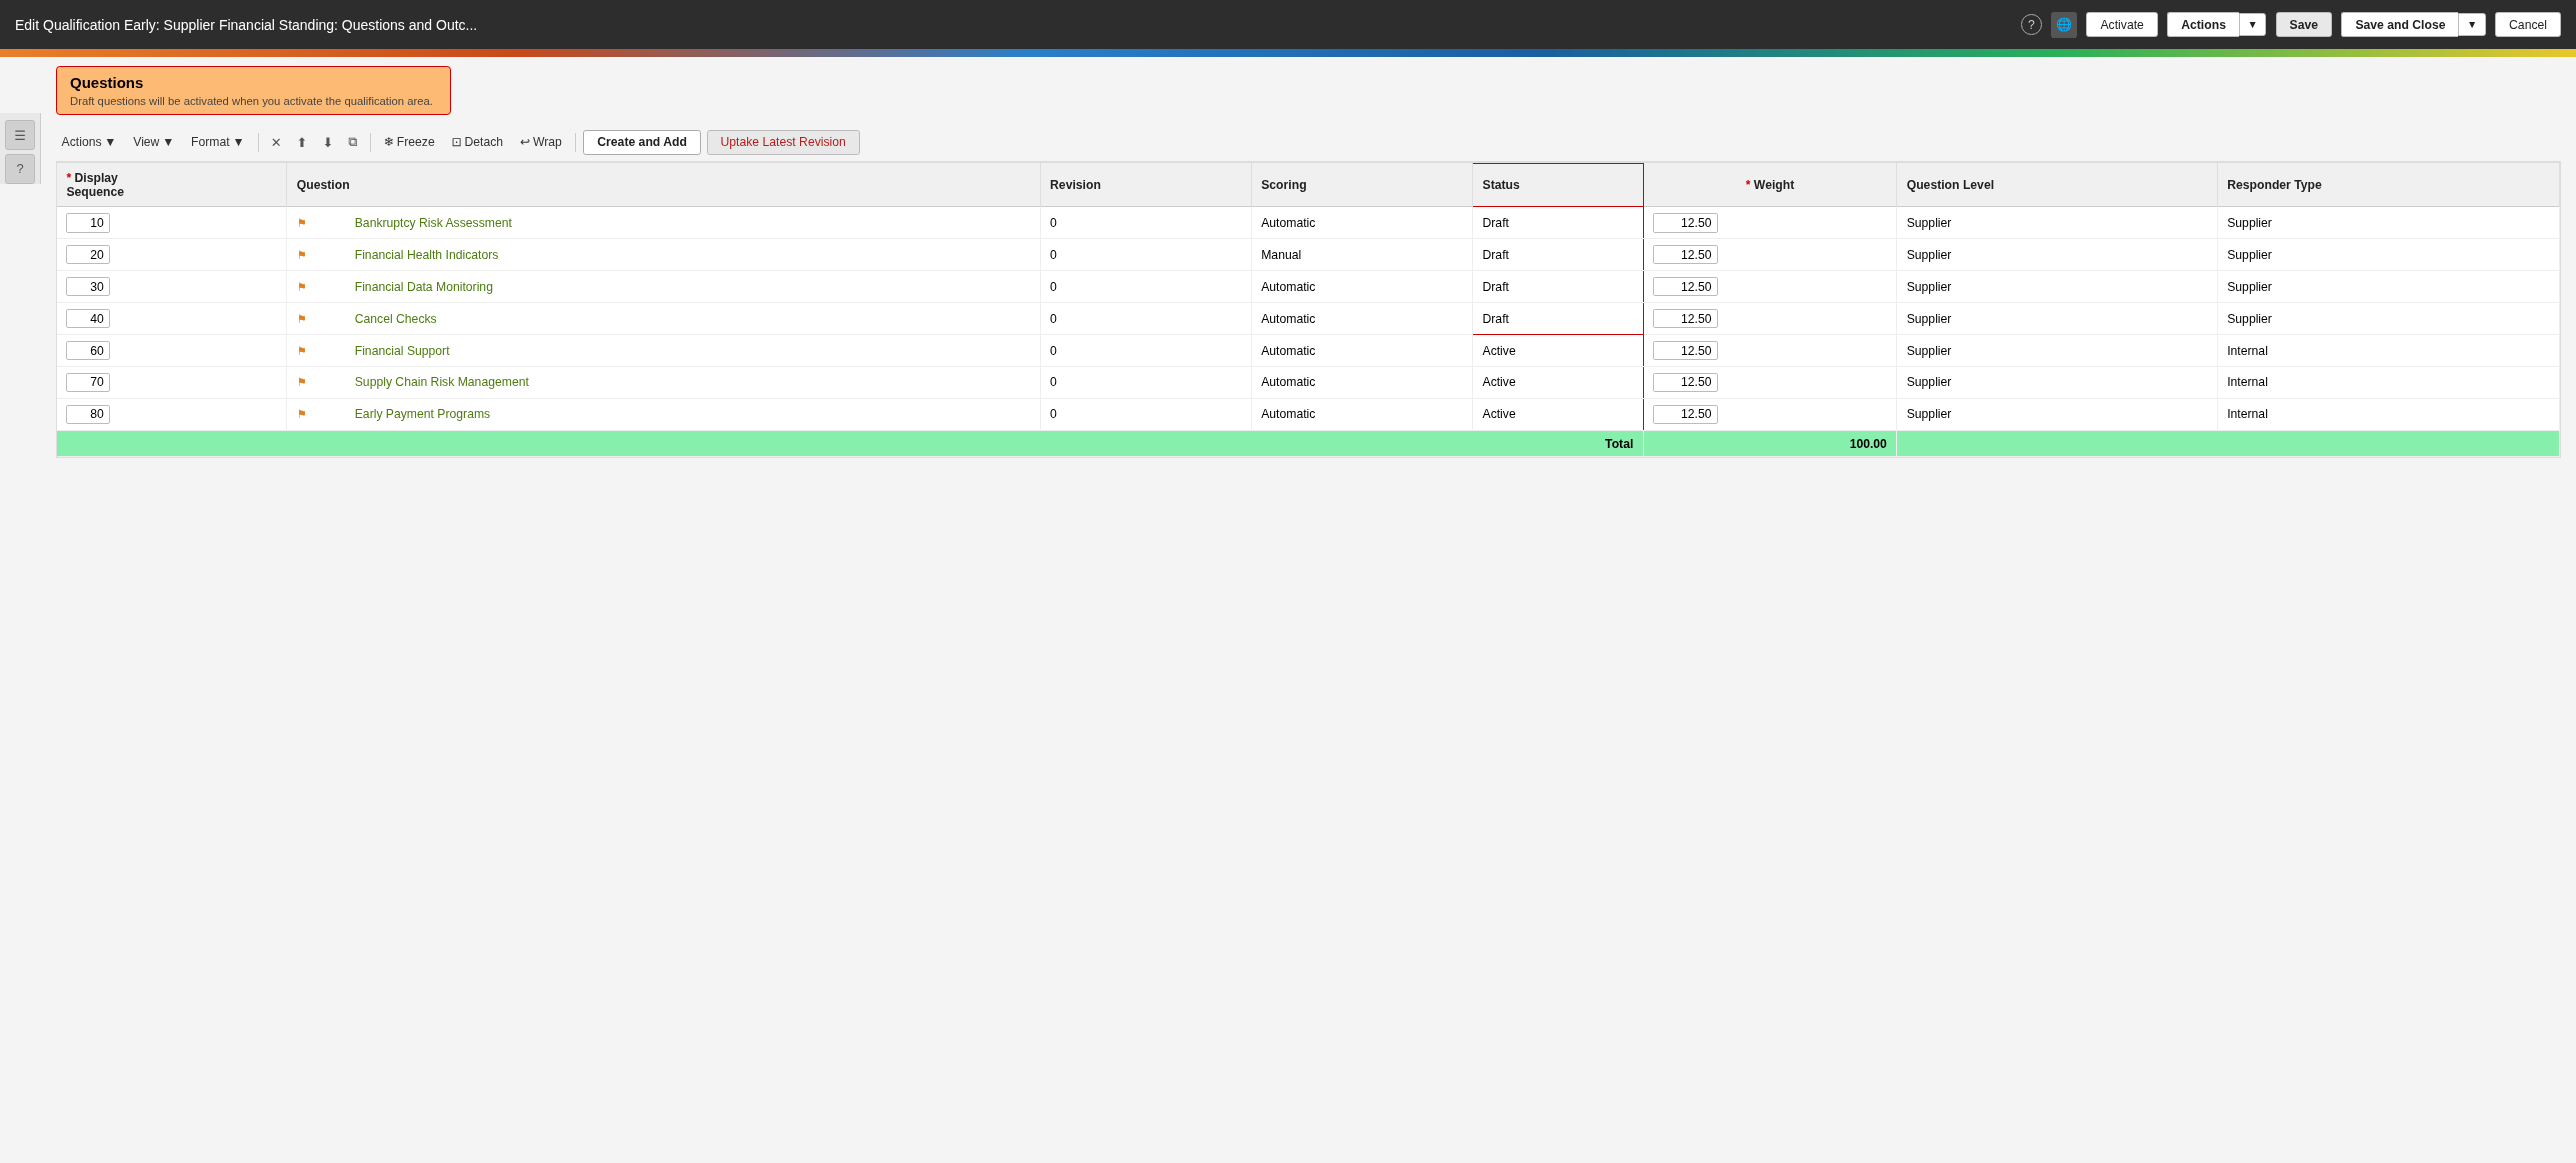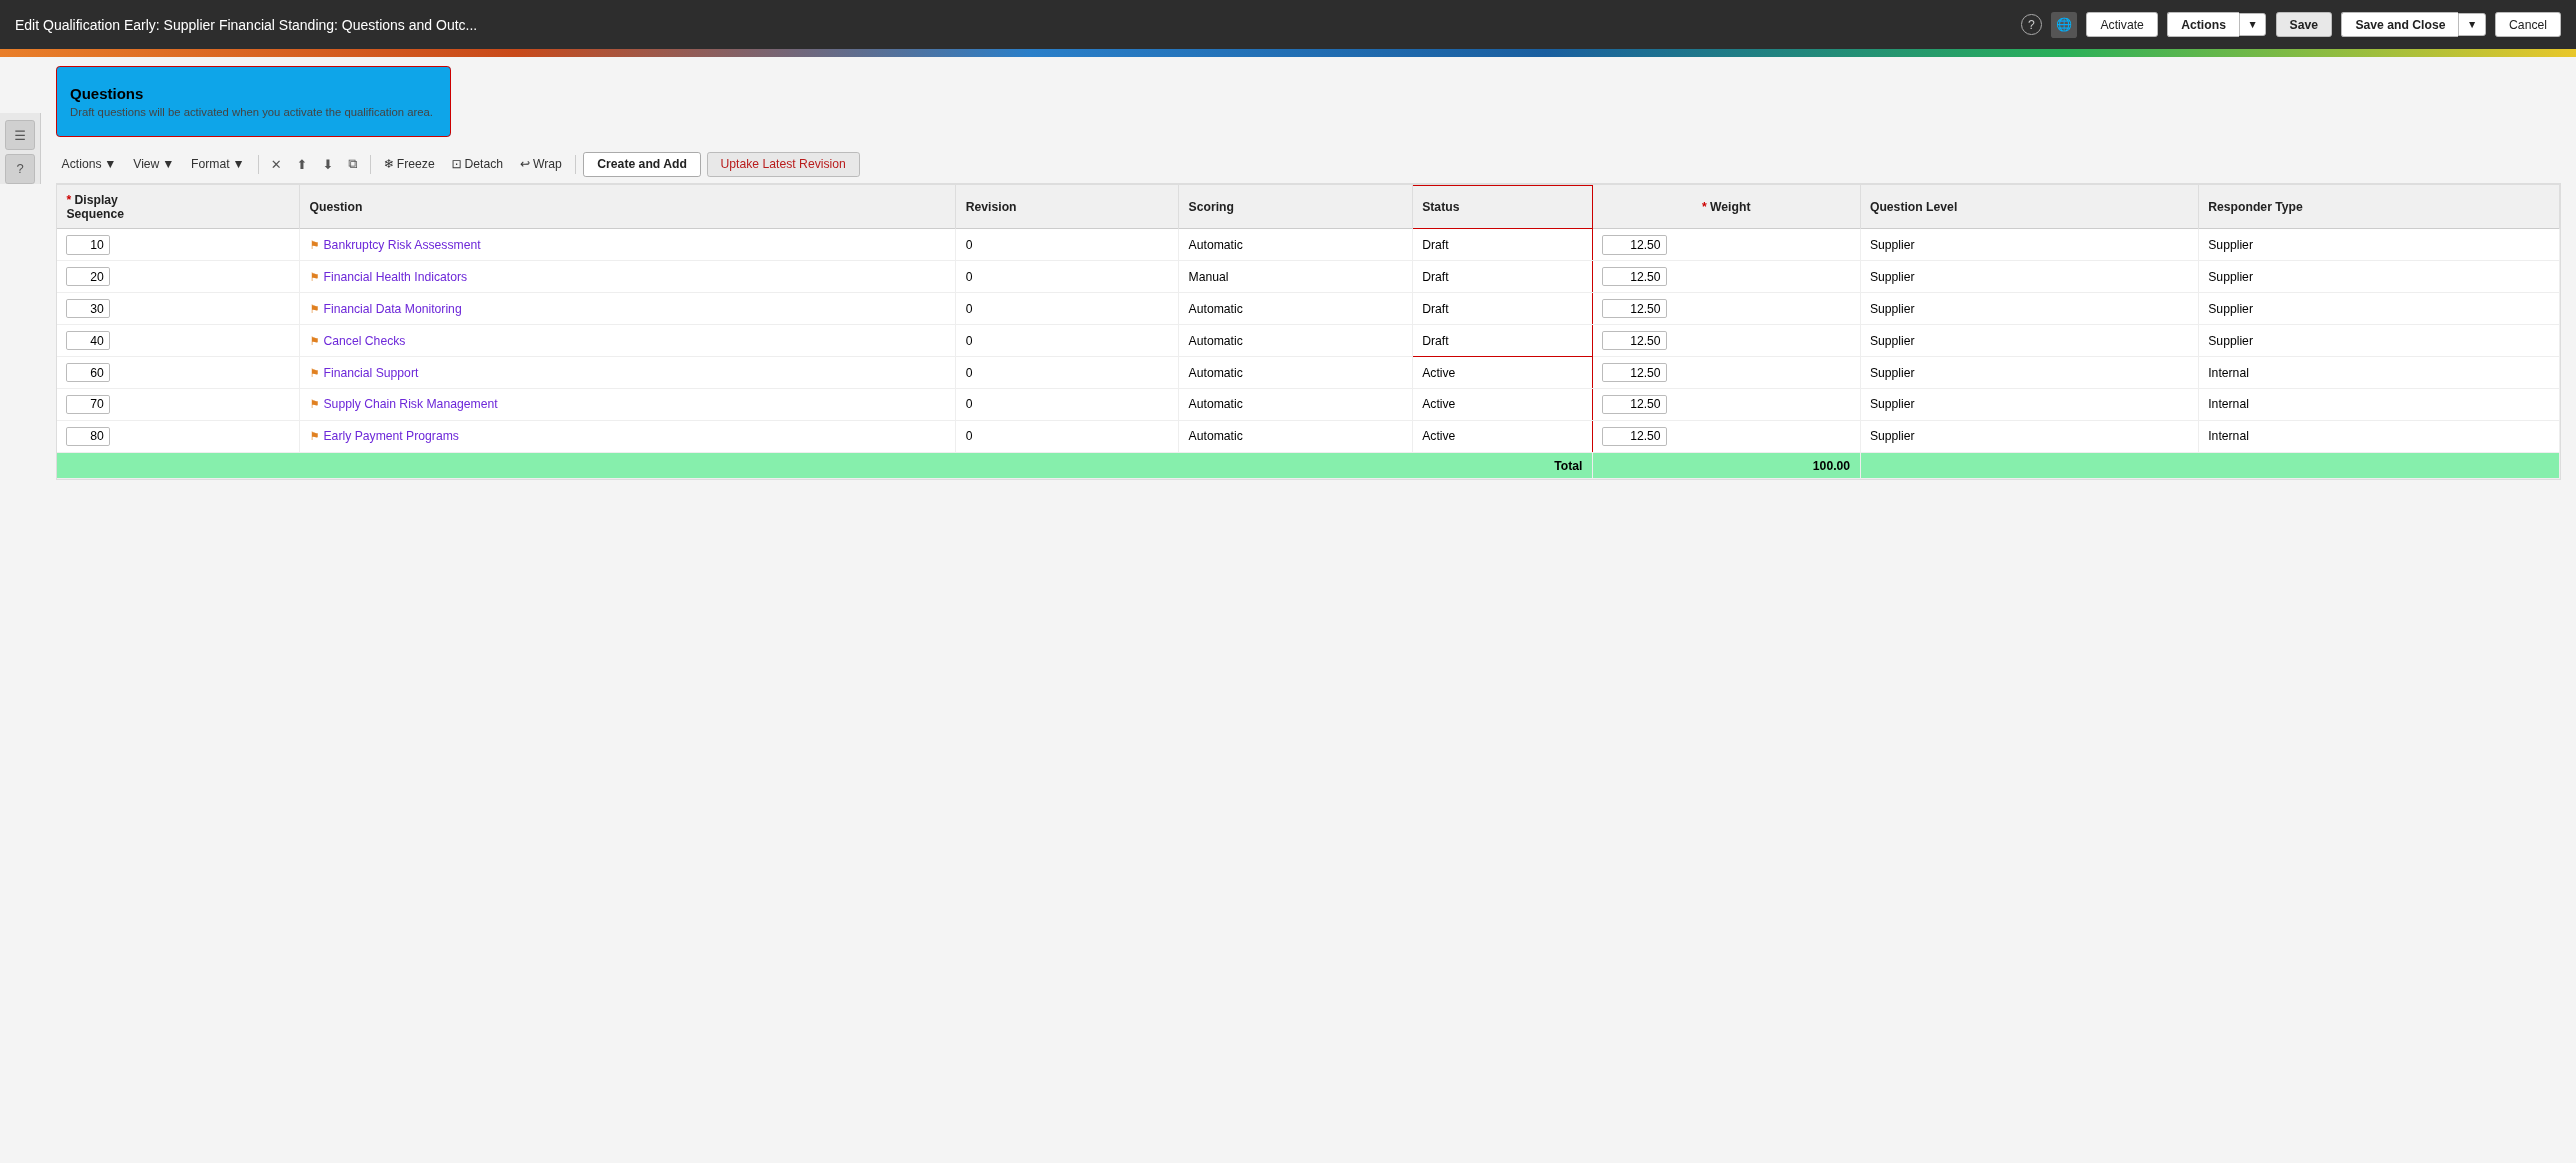--- a/index.html
+++ b/index.html
@@ -112,22 +112,22 @@
 
     .content-area {
       margin-left: 41px;
       padding: 9.4px 15px;
     }
 
     
     .questions-box {
       border: 1.9px solid #cc0000;
       border-radius: 3.8px;
-      padding: 18px 13px;
-      background: #0ea5e9;
+      padding: 7px 13px;
+      background: #fdba74;
       margin-bottom: 9.4px;
       display: inline-block;
       min-width: 395px;
     }
     .questions-title {
       font-size: 15px;
       font-weight: 600;
       margin-bottom: 3.8px;
     }
     .questions-subtitle {
@@ -228,23 +228,24 @@
     }
     .weight-input {
       width: 65px;
       border: 0.9px solid #bbb;
       border-radius: 1.9px;
       padding: 1.9px 5.6px;
       text-align: right;
       font-size: 12.2px;
     }
     .link-text {
-      color: #6d28d9;
+      color: #4d7c0f;
       cursor: pointer;
       text-decoration: none;
+      margin-left: 44px;
     }
     .flag-icon {
       color: #e08020;
       font-size: 11.3px;
       margin-right: 3.8px;
     }
 
     .total-row {
       background: #86efac;
       font-weight: 600;

